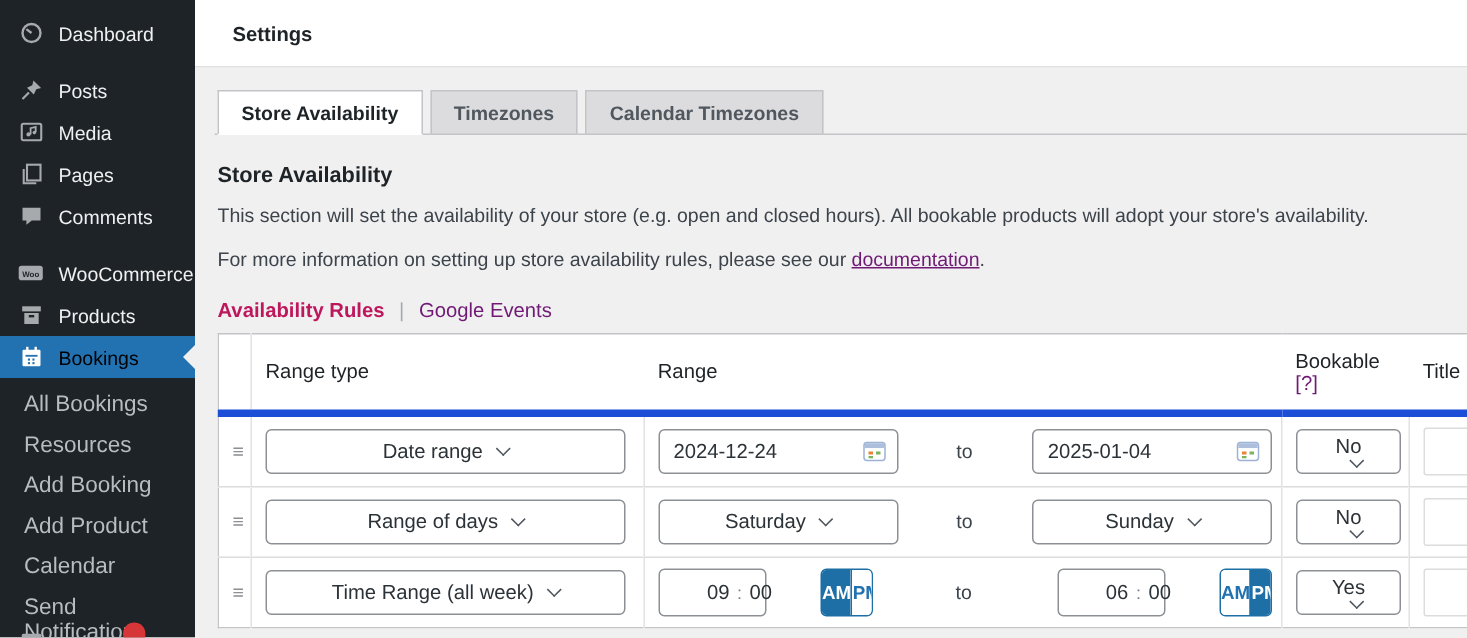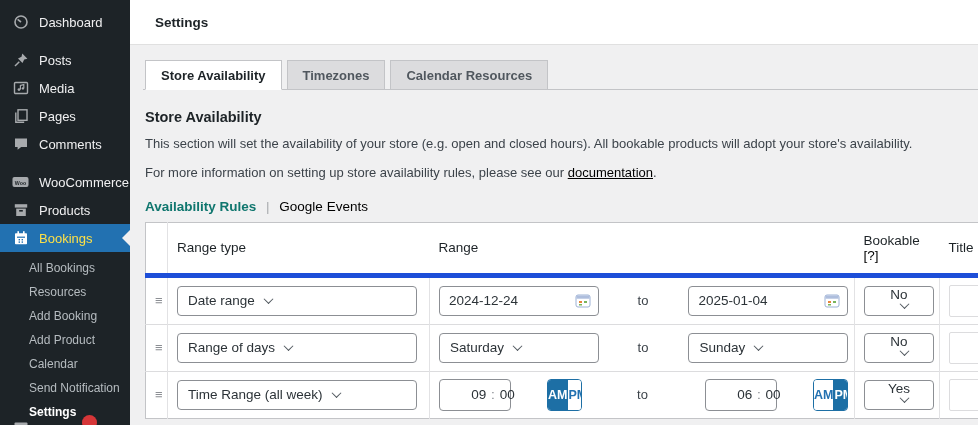--- a/index.html
+++ b/index.html
@@ -16,29 +16,29 @@
   .sidebar {
     position: absolute; left: 0; top: 0; width: 130px; height: 100%;
     background: #1d2327; padding-top: 8px; z-index: 5;
   }
   .mi-row {
     display: flex; align-items: center; gap: 10px;
     padding: 5px 20px 5px 12px; color: #f0f0f1; font-size: 13px;
     position: relative; cursor: pointer; height: 28px;
   }
   .mi-ic { width: 17px; height: 17px; display: flex; align-items: center; justify-content: center; color: #a7aaad; flex: 0 0 17px; }
-  .mi-row.active { background: #2271b1; color: #fde047; }
+  .mi-row.active { background: #2271b1; color: #000000; }
   .mi-row.active .mi-ic { color: #fff; }
   .mi-row.active::after {
     content: ""; position: absolute; right: 0; top: 50%; margin-top: -8px;
     border: 8px solid transparent; border-right-color: #f0f0f1;
   }
   .mi-gap { height: 10px; }
   .submenu { padding: 4px 0 4px 12px; }
-  .sub-row { padding: 5px 4px; color: #b6bcc0; font-size: 12px; cursor: pointer; margin-left: 13px; }
+  .sub-row { padding: 5px 4px; color: #b6bcc0; font-size: 15px; cursor: pointer; }
   .sub-row.current { color: #fff; font-weight: 700; }
   .partial-item { position: absolute; left: 0; top: 413px; width: 130px; height: 28px;
     display: flex; align-items: center; padding-left: 12px; cursor: pointer; }
   .update-badge { position: absolute; left: 82px; top: 2px; width: 15px; height: 15px;
     border-radius: 50%; background: #d63638; }
 
   
   .main { margin-left: 130px; height: 100%; position: relative; }
   .topbar {
     background: #fff; height: 45px; display: flex; align-items: center;
@@ -52,41 +52,41 @@
     position: relative; z-index: 1;
     background: #dcdcde; border: 1px solid #c3c4c7;
     padding: 7px 15px 6px 15px; font-weight: 700; font-size: 13px; color: #50575e;
     cursor: pointer; white-space: nowrap;
   }
   .tab.active { background: #fff; color: #1d2327; border-bottom: 1px solid #fff; }
 
   .content { padding: 13px 0 0 15px; }
   .section-heading { font-size: 14.5px; font-weight: 700; color: #1d2327; margin: 6px 0 4px; }
   .desc { margin: 10px 0; line-height: 1.45; color: #3c434a; }
-  .link { color: #000000; cursor: pointer; margin-top: 20px; }
+  .link { color: #701a75; cursor: pointer; margin-top: 20px; }
   .link.u { text-decoration: underline; }
 
   .rules-nav { margin: 16px 0 8px; font-size: 13.5px; }
-  .rn-title { font-weight: 700; color: #0f766e; }
+  .rn-title { font-weight: 700; color: #be185d; }
   .rn-sep { color: #a7aaad; margin: 0 6px; }
 
   
   .table-wrap { width: 833px; overflow: hidden; }
   table.rules { width: 980px; border-collapse: collapse; background: #fff; border: 1px solid #c3c4c7; table-layout: fixed; }
   table.rules th {
     text-align: left; font-weight: 400; font-size: 13.5px; color: #1d2327;
     padding: 10px 6px 10px 9px; border-bottom: 5px solid #1d4ed8; background: #fff;
   }
   table.rules td { padding: 7px 6px 7px 9px; border-top: 1px solid #dcdcde; vertical-align: middle; background: #fff; }
   td.vline, th.first { border-right: 1px solid #e2e2e4; }
   td.handle-cell { text-align: center; padding: 7px 0; border-right: 1px solid #e2e2e4; }
   .drag { color: #8c8f94; font-size: 13px; cursor: grab; user-select: none; }
 
   .ctl-select {
-    display: inline-flex; align-items: center; justify-content: flex-start;
+    display: inline-flex; align-items: center; justify-content: center;
     border: 1px solid #8c8f94; border-radius: 4px; background: #fff;
     height: 30px; padding: 0 10px; color: #2c3338; font-size: 13.5px; cursor: pointer;
   }
   .chev { width: 7px; height: 7px; border-right: 1.6px solid #50575e; border-bottom: 1.6px solid #50575e;
     transform: rotate(45deg) translate(-1px,-1px); margin-left: 10px; flex: 0 0 auto; }
   .w-range-type { width: 240px; }
   .w-day { width: 180px; }
   .w-bookable { width: 70px; flex-direction: column; }
 
   .range-flex { display: flex; align-items: center; gap: 28px; }
@@ -241,21 +241,21 @@
 
 <div class="main">
 
   <div class="topbar">
     <span class="topbar-title">Settings</span>
   </div>
 
   <div class="tabs-row">
     <div class="tab active">Store Availability</div>
     <div class="tab">Timezones</div>
-    <div class="tab">Calendar Resources</div>
+    <div class="tab">Calendar Timezones</div>
   </div>
 
   <div class="content">
 
     <div class="section-heading">Store Availability</div>
 
     <p class="desc">
       <span>This section will set the availability of your store (e.g. open and closed hours). All bookable products will adopt your store's availability.</span>
     </p>
     <p class="desc">

